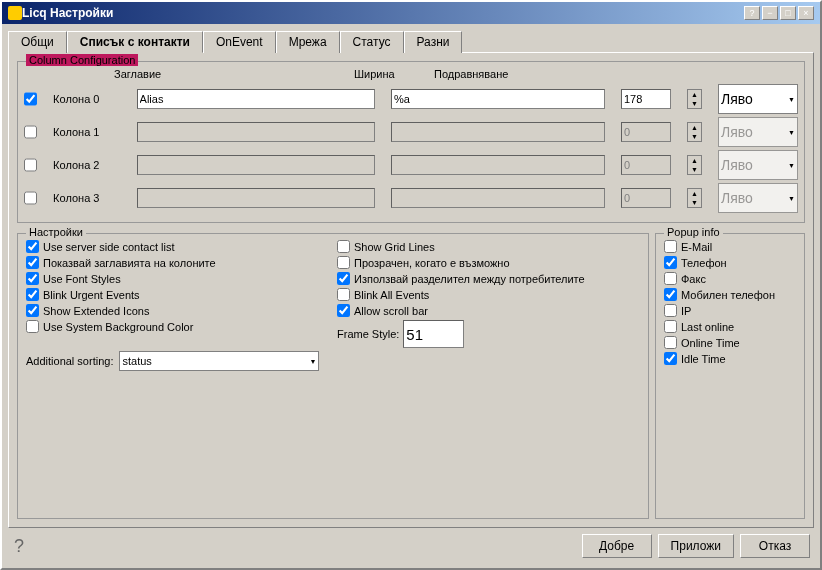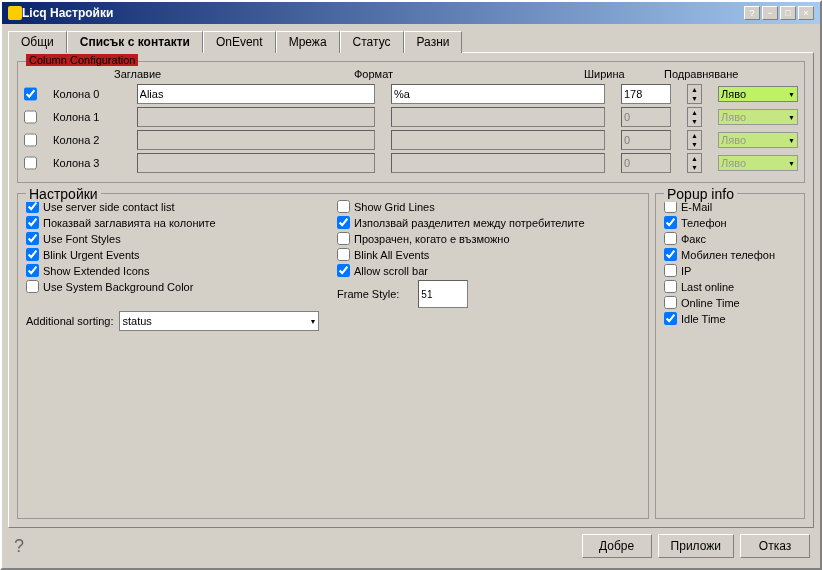--- a/index.html
+++ b/index.html
@@ -102,21 +102,21 @@
     .column-config {
       border: 1px solid #999;
       padding: 6px;
       position: relative;
       margin-bottom: 4px;
     }
     .column-config-label {
       position: absolute;
       top: -8px;
       left: 8px;
-      background: #b91c1c;
+      background: #be185d;
       padding: 0 3px;
       font-size: 11px;
     }
     .col-header-row {
       display: flex;
       align-items: center;
       margin-bottom: 4px;
       padding-left: 90px;
     }
     .col-header-zagl {
@@ -174,24 +174,24 @@
       background: #d4d0c8;
       border: none;
       font-size: 7px;
       cursor: pointer;
       display: flex;
       align-items: center;
       justify-content: center;
       line-height: 1;
     }
     .dropdown {
-      height: 16px;
-      border: 1px solid #808080;
-      background: #bef264;
-      font-size: 11px;
+      height: 30px;
+      border: 1px solid #808080;
+      background: #ffffff;
+      font-size: 14px;
       padding: 0 2px;
       width: 80px;
       appearance: none;
       -webkit-appearance: none;
       padding-right: 16px;
       position: relative;
       cursor: pointer;
     }
     .dropdown-wrap {
       position: relative;
@@ -222,21 +222,21 @@
       border: 1px solid #999;
       padding: 6px 8px;
       position: relative;
     }
     .settings-label {
       position: absolute;
       top: -8px;
       left: 8px;
       background: #d4d0c8;
       padding: 0 3px;
-      font-size: 14px;
+      font-size: 11px;
     }
     .checkbox-row {
       display: flex;
       align-items: center;
       gap: 4px;
       margin-bottom: 3px;
       font-size: 11px;
     }
     .checkbox-row input[type="checkbox"] {
       width: 13px;
@@ -246,33 +246,33 @@
     .settings-columns {
       display: flex;
       gap: 8px;
     }
     .settings-col {
       flex: 1;
     }
     .settings-row-inline {
       display: flex;
       align-items: center;
-      gap: 19px;
+      gap: 4px;
       margin-bottom: 3px;
       font-size: 11px;
     }
     .inline-input {
       height: 20px;
       border: 1px solid #808080;
       border-top: 1px solid #606060;
       border-left: 1px solid #606060;
       background: white;
-      font-size: 10px;
+      font-size: 15px;
       padding: 13px 2px;
-      width: 50px;
+      width: 61px;
     }
     .hot-input {
       height: 20px;
       border: 1px solid #808080;
       border-top: 1px solid #606060;
       border-left: 1px solid #606060;
       background: white;
       font-size: 11px;
       padding: 0 2px;
       width: 100px;
@@ -371,21 +371,20 @@
       <div class="tab">Разни</div>
     </div>
 
     <div class="tab-content">
 
       <div class="column-config">
         <span class="column-config-label">Column Configuration</span>
 
         <div class="col-header-row">
           <span class="col-header-zagl">Заглавие</span>
-          <span class="col-header-format">Формат</span>
           <span class="col-header-width">Ширина</span>
           <span class="col-header-align">Подравняване</span>
         </div>
 
         <div class="col-row">
           <input type="checkbox" class="col-check" checked="" style="">
           <span class="col-name">Колона 0</span>
           <input type="text" class="col-input title" value="Alias" style="">
           <input type="text" class="col-input format" value="%a" style="">
           <input type="text" class="col-input width" value="178" style="">
@@ -486,26 +485,26 @@
                 <span>Use System Background Color</span>
               </div>
             </div>
 
             <div class="settings-col">
               <div class="checkbox-row">
                 <input type="checkbox" style="">
                 <span>Show Grid Lines</span>
               </div>
               <div class="checkbox-row">
-                <input type="checkbox" checked="" style="">
-                <span>Използвай разделител между потребителите</span>
-              </div>
-              <div class="checkbox-row">
                 <input type="checkbox" style="">
                 <span>Прозрачен, когато е възможно</span>
+              </div>
+              <div class="checkbox-row">
+                <input type="checkbox" checked="" style="">
+                <span>Използвай разделител между потребителите</span>
               </div>
               <div class="checkbox-row">
                 <input type="checkbox" style="">
                 <span>Blink All Events</span>
               </div>
               <div class="checkbox-row">
                 <input type="checkbox" checked="" style="">
                 <span>Allow scroll bar</span>
               </div>
               <div class="settings-row-inline">

